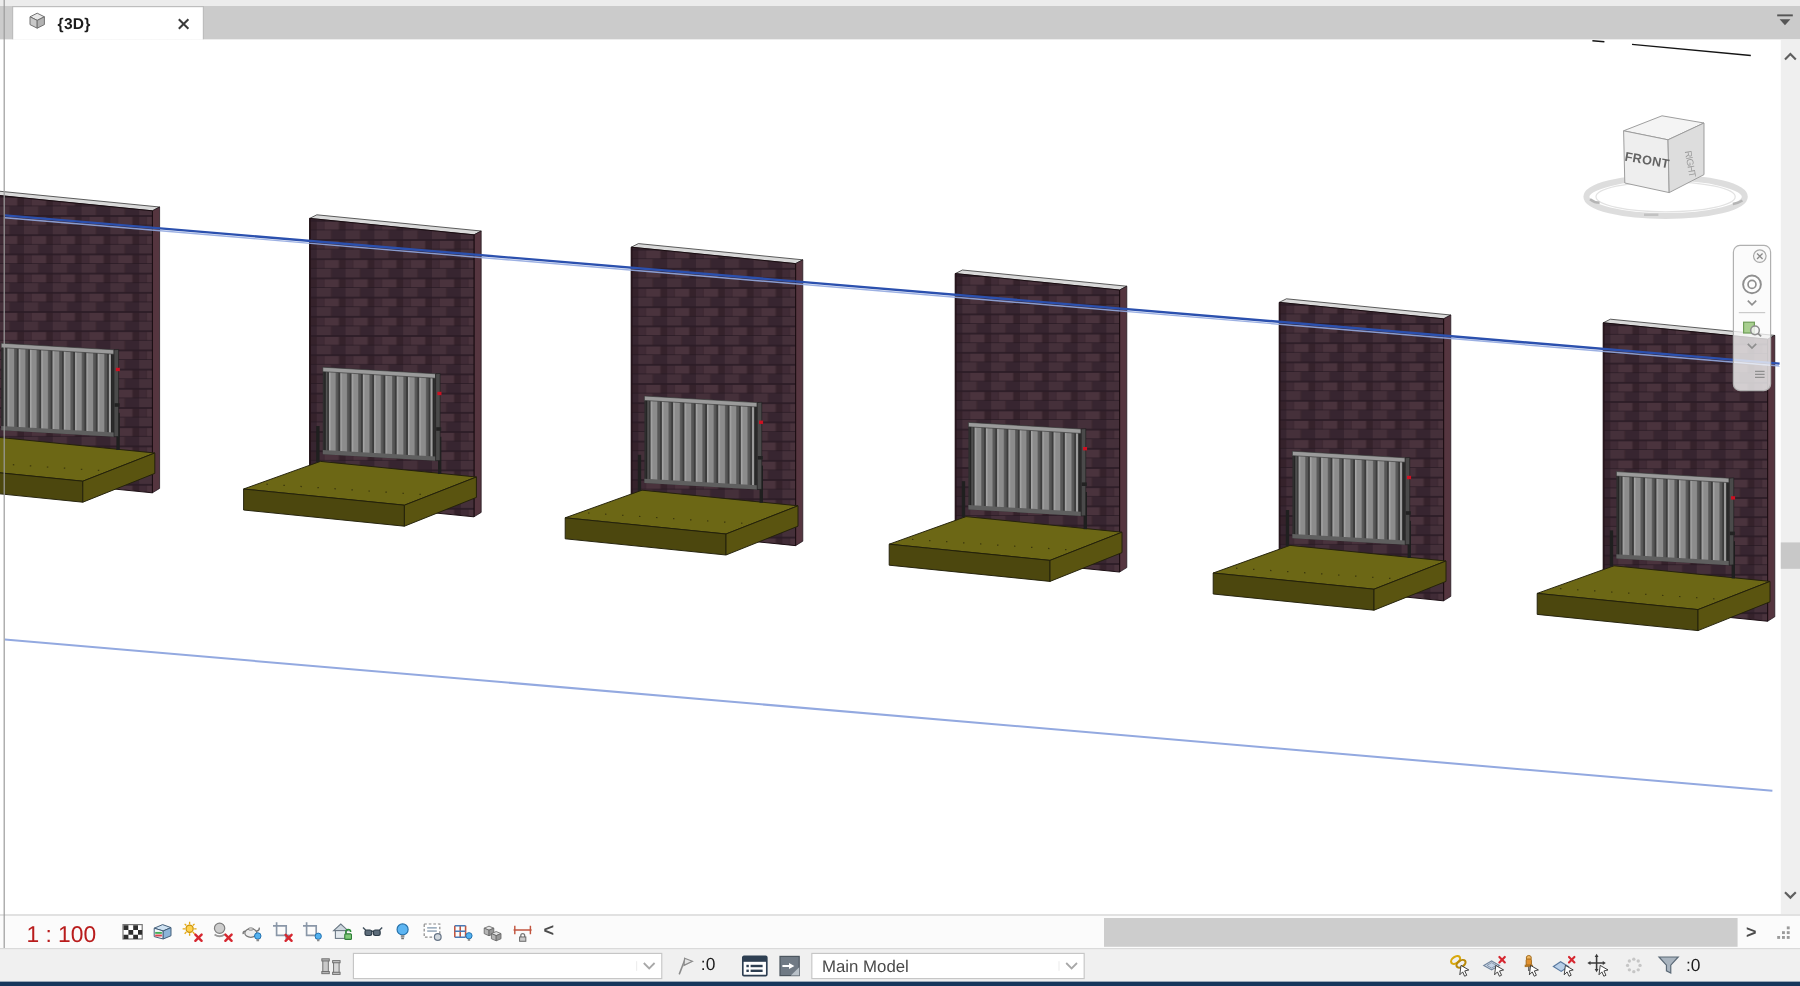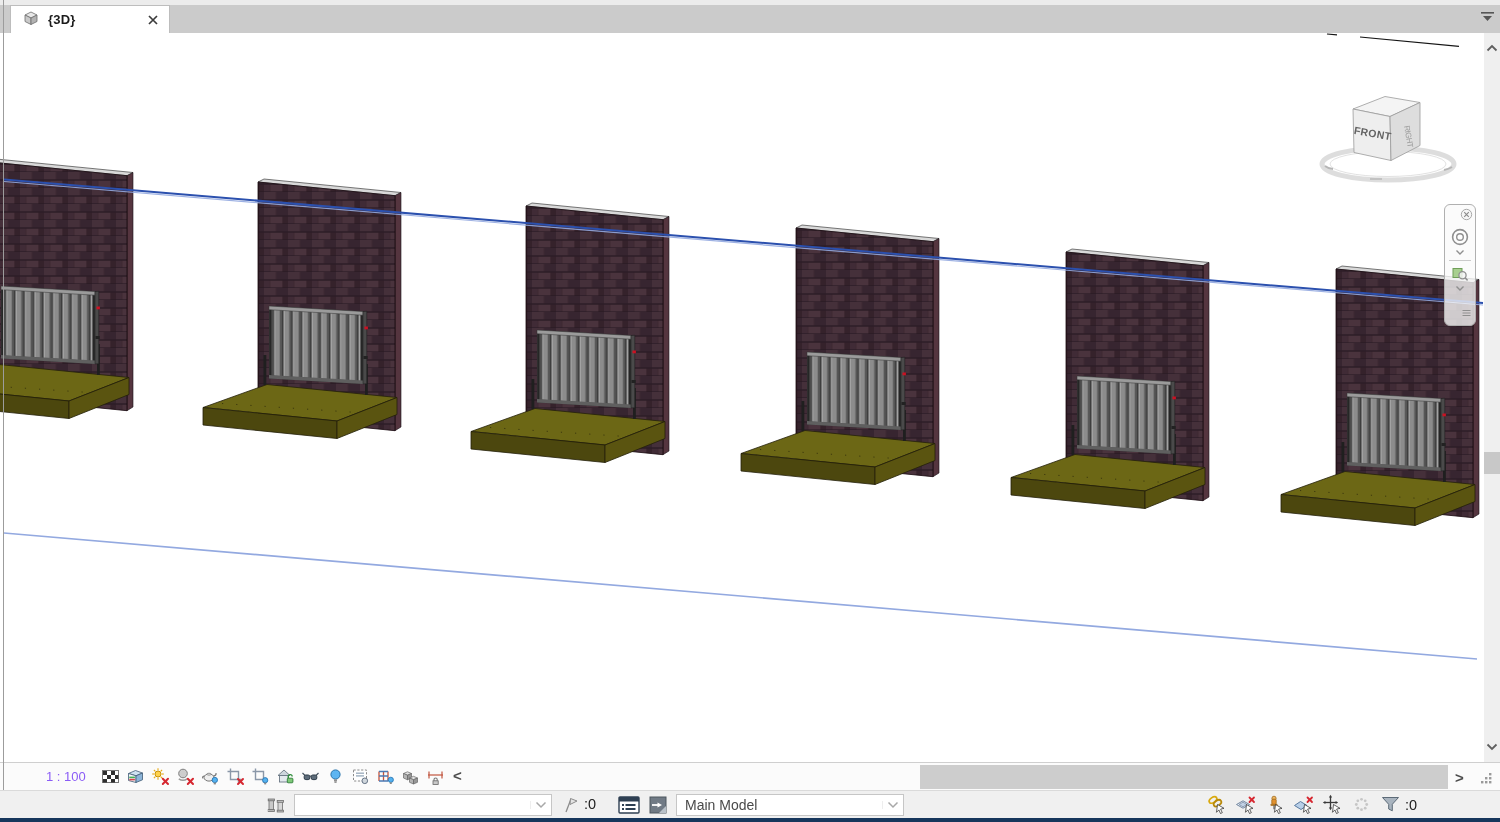--- a/index.html
+++ b/index.html
@@ -32,21 +32,21 @@
 
   
   .vscroll{position:absolute;left:1484px;top:0;width:16px;height:729px;background:#efefef;}
   .vs-up{position:absolute;top:6px;left:1px;}
   .vs-down{position:absolute;bottom:6px;left:1px;}
   .vs-thumb{position:absolute;left:0;top:419px;width:16px;height:22px;background:#c8c8c8;}
 
   
   .viewbar{position:absolute;top:762px;left:0;right:0;height:28px;background:#fbfbfb;
            border-top:1px solid #cfcfcf;box-sizing:border-box;}
-  .scale-label{position:absolute;left:46px;top:6px;font-size:13px;color:#8b5cf6;}
+  .scale-label{position:absolute;left:22px;top:6px;font-size:19px;color:#b91c1c;}
   .vc-icons{position:absolute;left:100px;top:3px;display:flex;gap:4px;align-items:center;}
   .icon{width:21px;height:21px;display:inline-flex;align-items:center;justify-content:center;}
   .collapse{position:absolute;left:453px;top:4px;font-size:15px;font-weight:700;color:#4c4c4c;}
   .hthumb{position:absolute;left:920px;top:2px;width:528px;height:24px;background:#cdcdcd;}
   .harrow{position:absolute;left:1455px;top:6px;font-size:15px;font-weight:700;color:#4c4c4c;}
   .grip{position:absolute;left:1480px;top:8px;}
 
   
   .statusbar{position:absolute;top:790px;left:0;right:0;height:28px;background:#f0f0f0;
              border-top:1px solid #dadada;box-sizing:border-box;}

